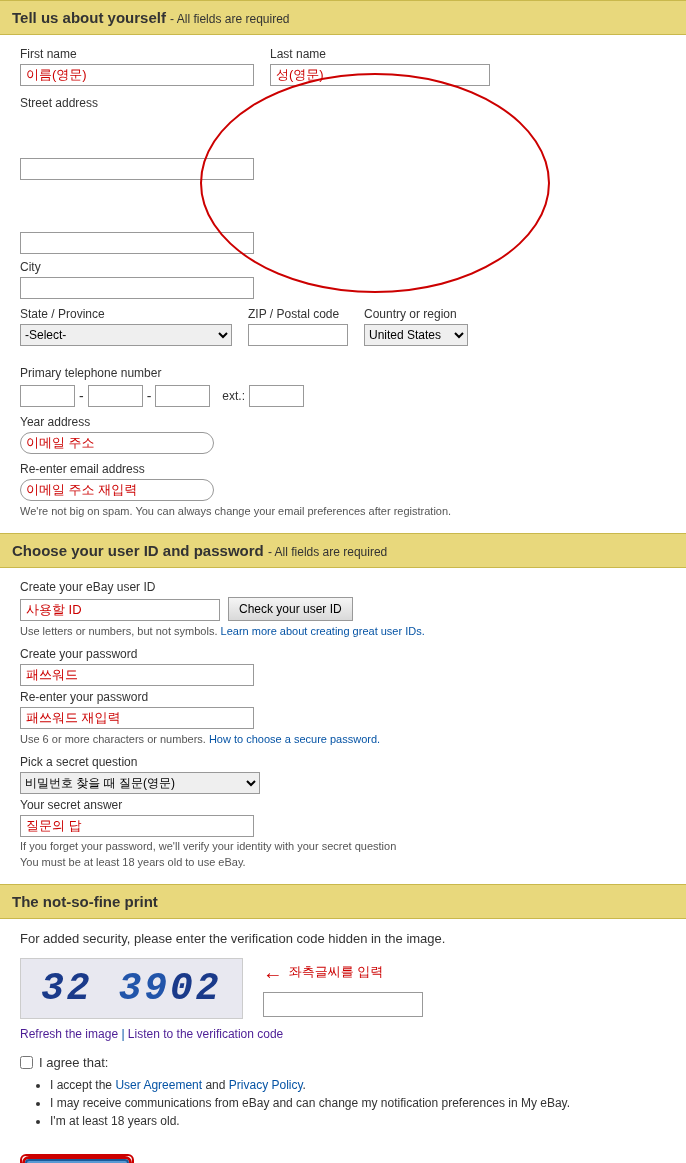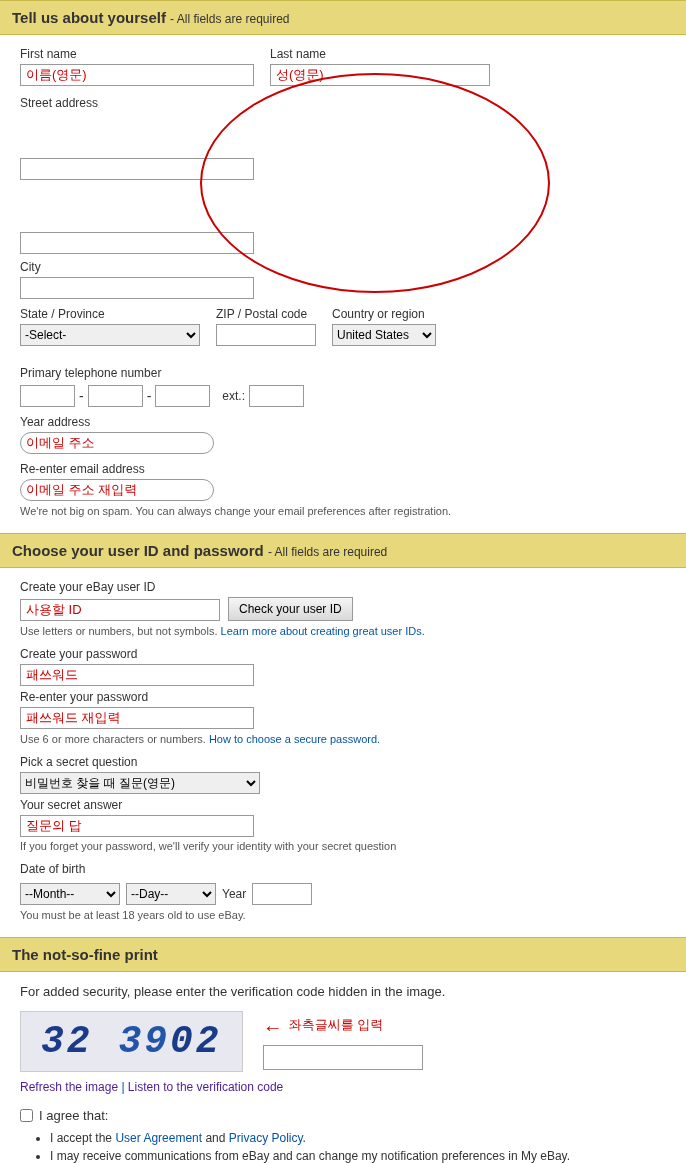--- a/index.html
+++ b/index.html
@@ -69,21 +69,21 @@
 
     .street-input {
       width: 234px;
     }
 
     .city-input {
       width: 234px;
     }
 
     .state-select {
-      width: 180px;
+      width: 212px;
     }
 
     .zip-input {
       width: 100px;
     }
 
     .country-select {
       width: 104px;
     }
 
@@ -377,33 +377,20 @@
         </select>
       </div>
     </div>
 
     <div class="form-group" style="margin-bottom:0;">
       <label>Your secret answer</label>
       <input type="text" class="secret-answer-input red-text" value="질문의 답" style="">
     </div>
     <div class="hint-text">If you forget your password, we'll verify your identity with your secret question</div>
 
-    <div class="form-group" style="margin-top:10px;">
-      <label>Date of birth</label>
-      <div class="dob-row">
-        <select class="month-select">
-          <option>--Month--</option>
-        </select>
-        <select class="day-select">
-          <option>--Day--</option>
-        </select>
-        <span style="font-size:12px;">Year</span>
-        <input type="text" class="year-input" style="">
-      </div>
-    </div>
     <div class="hint-text" style="margin-top:4px;">You must be at least 18 years old to use eBay.</div>
   </div>
 </div>
 
 <div>
   <div class="section-header">
     <strong>The not-so-fine print</strong>
   </div>
   <div class="fine-print-body">
     <p style="font-size:13px;margin-bottom:8px;">For added security, please enter the verification code hidden in the image.</p>

